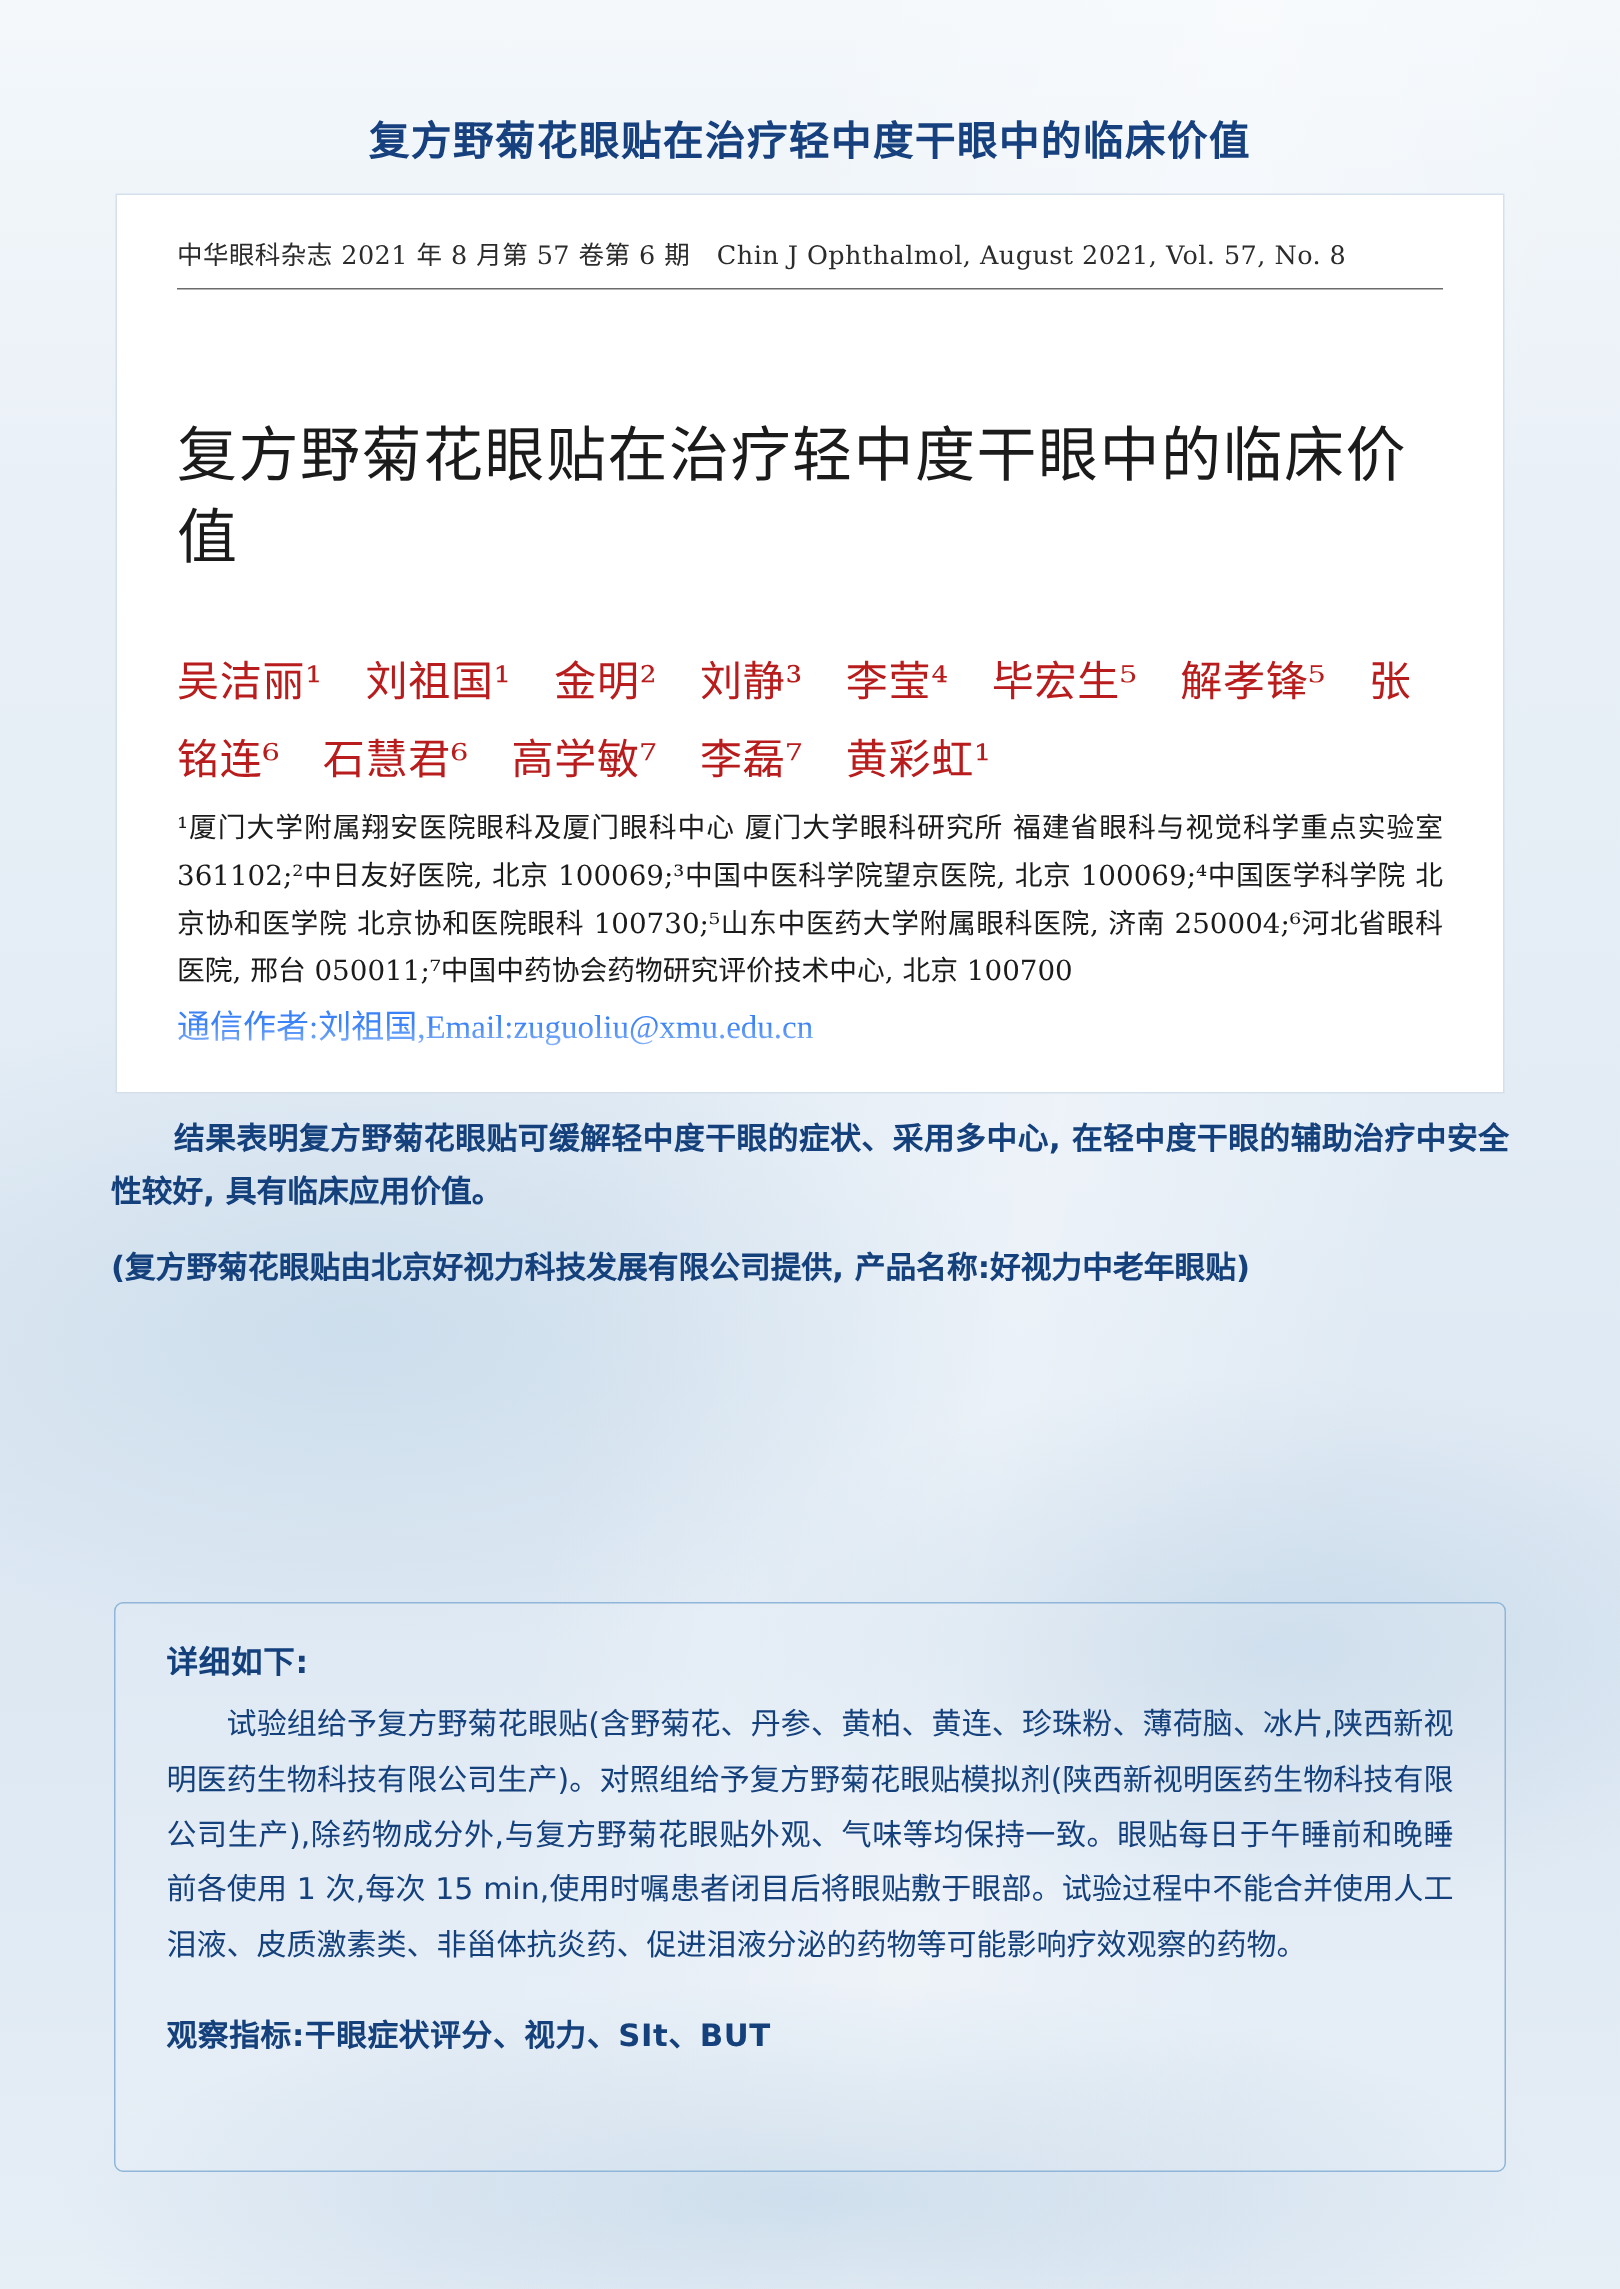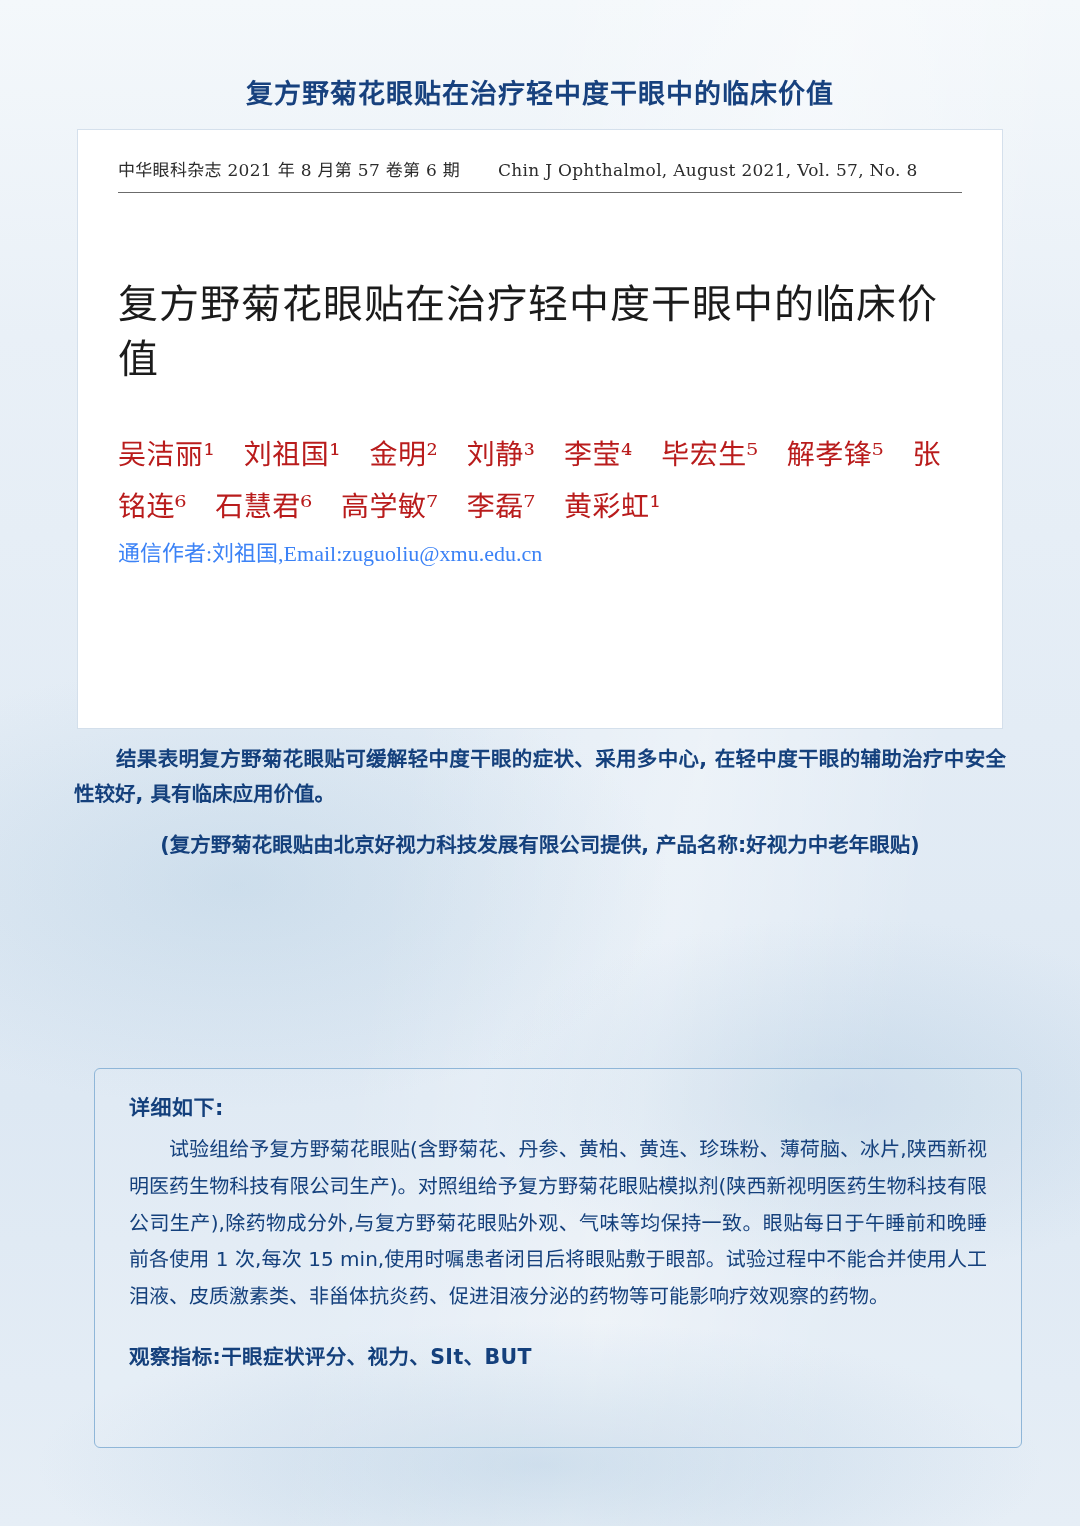--- a/index.html
+++ b/index.html
@@ -75,21 +75,21 @@
     font-size: 17px;
     color: #2c2c2c;
     border-bottom: 1px solid #6b6b6b;
     padding-bottom: 11px;
     display: inline-block;
     width: 100%;
     box-sizing: border-box;
     letter-spacing: 0.3px;
   }
   .journal-line .en {
-    margin-left: 32px;
+    margin-left: 12px;
   }
   .paper-title {
     margin-top: 84px;
     font-family: "DejaVu Serif", serif;
     font-size: 40px;
     line-height: 1.38;
     color: #1b1b1b;
     letter-spacing: 1px;
   }
   .authors {
@@ -136,30 +136,29 @@
     font-size: 20.5px;
     line-height: 1.72;
     text-align: justify;
     text-indent: 0;
   }
   .abstract .p-indent { text-indent: 42px; }
   .abstract .lbl { font-weight: bold; }
   .abstract .bold { font-weight: bold; }
   .note {
     margin-top: 16px;
-    text-align: center;
     font-weight: bold;
     font-size: 20.5px;
     color: #14407c;
     line-height: 1.6;
   }
 
   .detail-box {
     position: absolute;
-    left: 94px;
+    left: 76px;
     top: 1068px;
     width: 928px;
     height: 380px;
     box-sizing: border-box;
     border: 1.6px solid #8fb6d8;
     border-radius: 6px;
     padding: 22px 34px 32px 34px;
     font-family: "DejaVu Sans", "Liberation Sans", sans-serif;
     color: #14407c;
     background: rgba(255,255,255,0.10);
@@ -193,20 +192,21 @@
 <div class="headline">复方野菊花眼贴在治疗轻中度干眼中的临床价值</div>
 
 <div class="scan">
   <div class="scan-inner">
     <div class="journal-line">
       <span>中华眼科杂志 2021 年 8 月第 57 卷第 6 期</span>
       <span class="en">Chin J Ophthalmol, August 2021, Vol. 57, No. 8</span>
     </div>
     <div class="paper-title">复方野菊花眼贴在治疗轻中度干眼中的临床价值</div>
     <div class="authors">吴洁丽¹　刘祖国¹　金明²　刘静³　李莹⁴　毕宏生⁵　解孝锋⁵　张铭连⁶　石慧君⁶　高学敏⁷　李磊⁷　黄彩虹¹</div>
+    <div class="affil">¹厦门大学附属翔安医院眼科及厦门眼科中心 厦门大学眼科研究所 福建省眼科与视觉科学重点实验室 361102;²中日友好医院, 北京 100069;³中国中医科学院望京医院, 北京 100069;⁴中国医学科学院 北京协和医学院 北京协和医院眼科 100730;⁵山东中医药大学附属眼科医院, 济南 250004;⁶河北省眼科医院, 邢台 050011;⁷中国中药协会药物研究评价技术中心, 北京 100700</div>
     <div class="corresp">通信作者:刘祖国,Email:zuguoliu@xmu.edu.cn</div>
   </div>
   <div class="scan-fade"></div>
 </div>
 
 <div class="abstract">
   <p class="p-indent bold">结果表明复方野菊花眼贴可缓解轻中度干眼的症状、采用多中心, 在轻中度干眼的辅助治疗中安全性较好, 具有临床应用价值。</p>
   <div class="note">(复方野菊花眼贴由北京好视力科技发展有限公司提供, 产品名称:好视力中老年眼贴)</div>
 </div>
 

